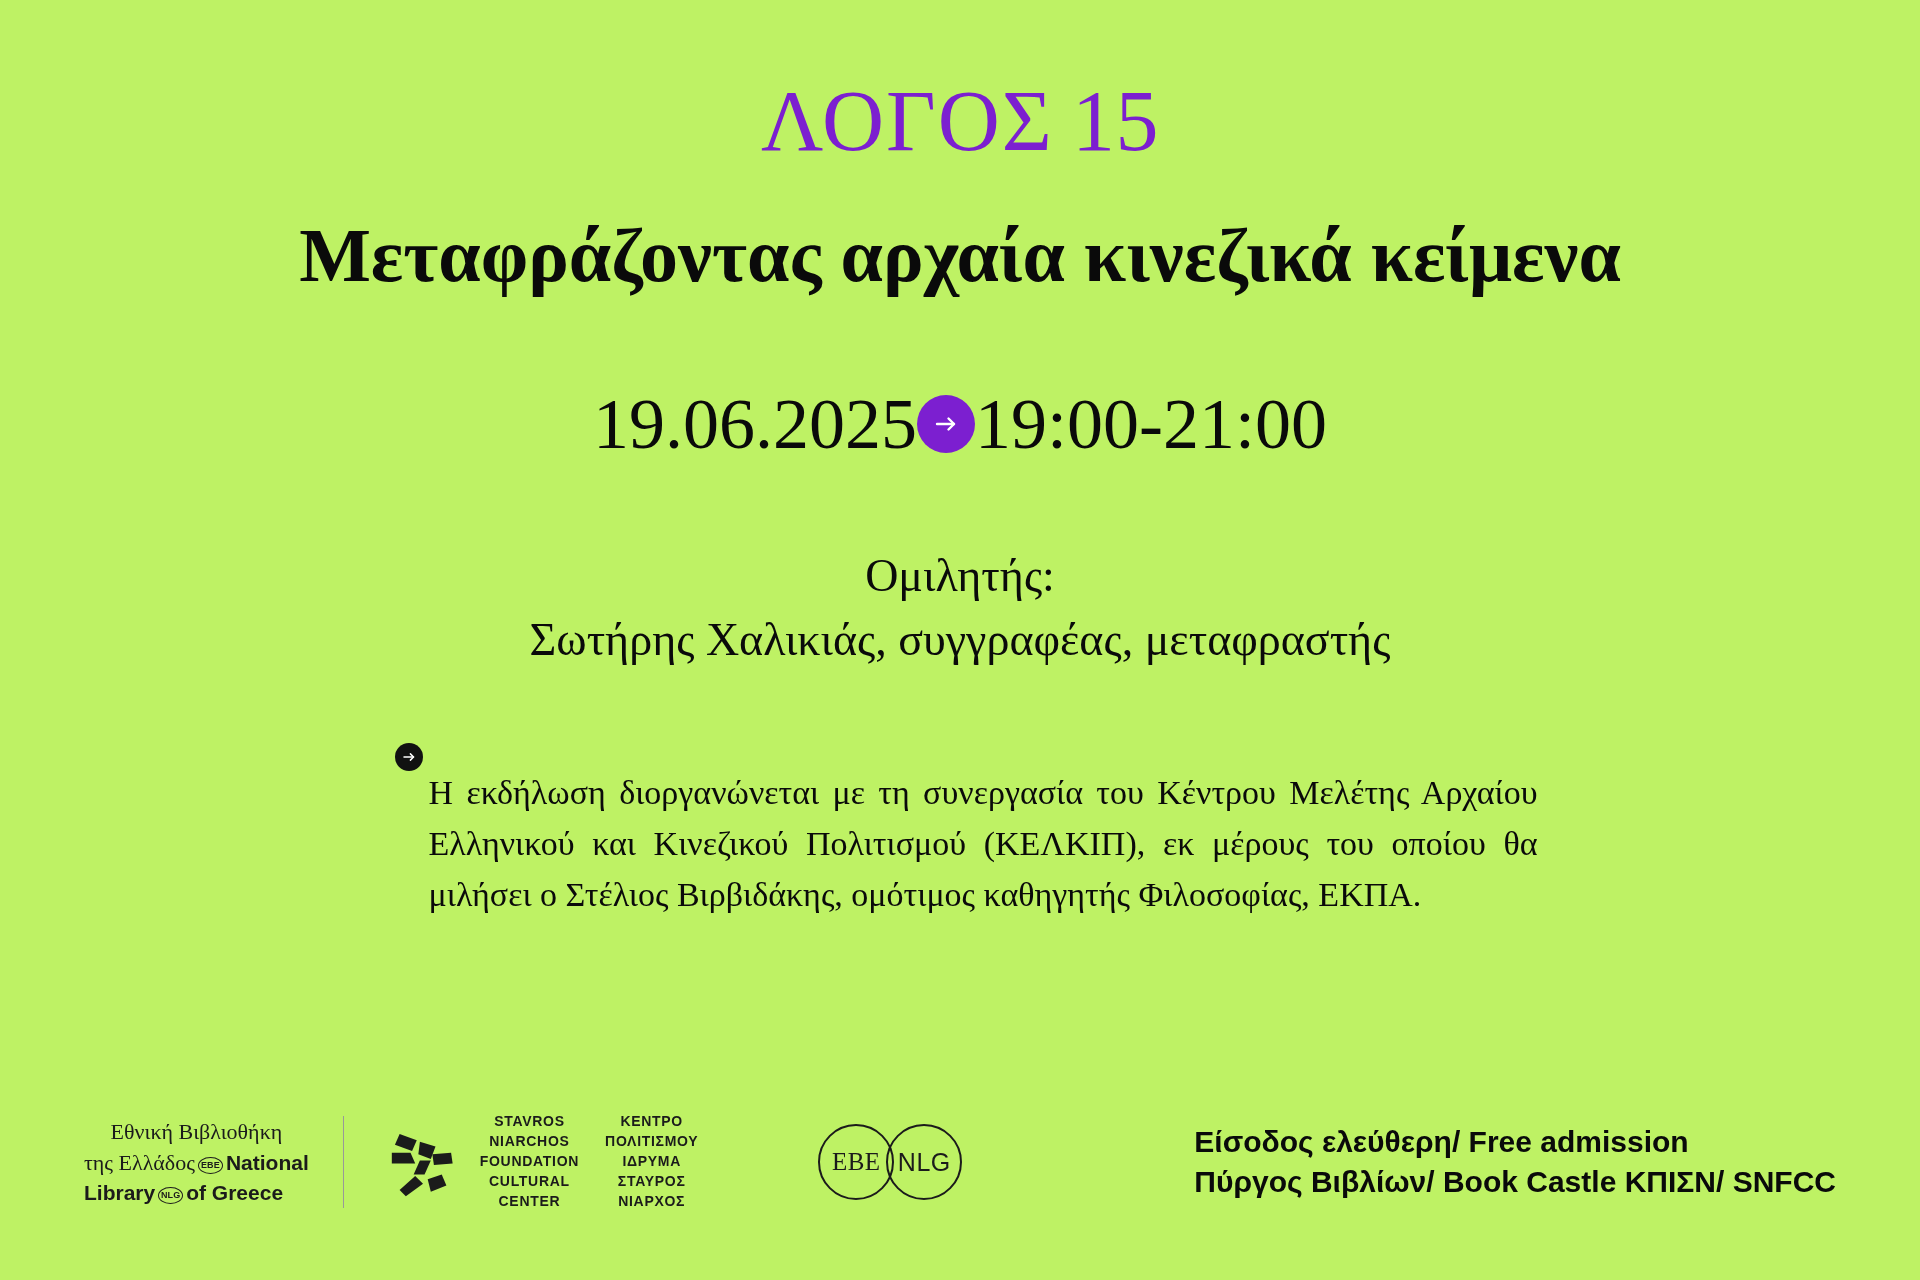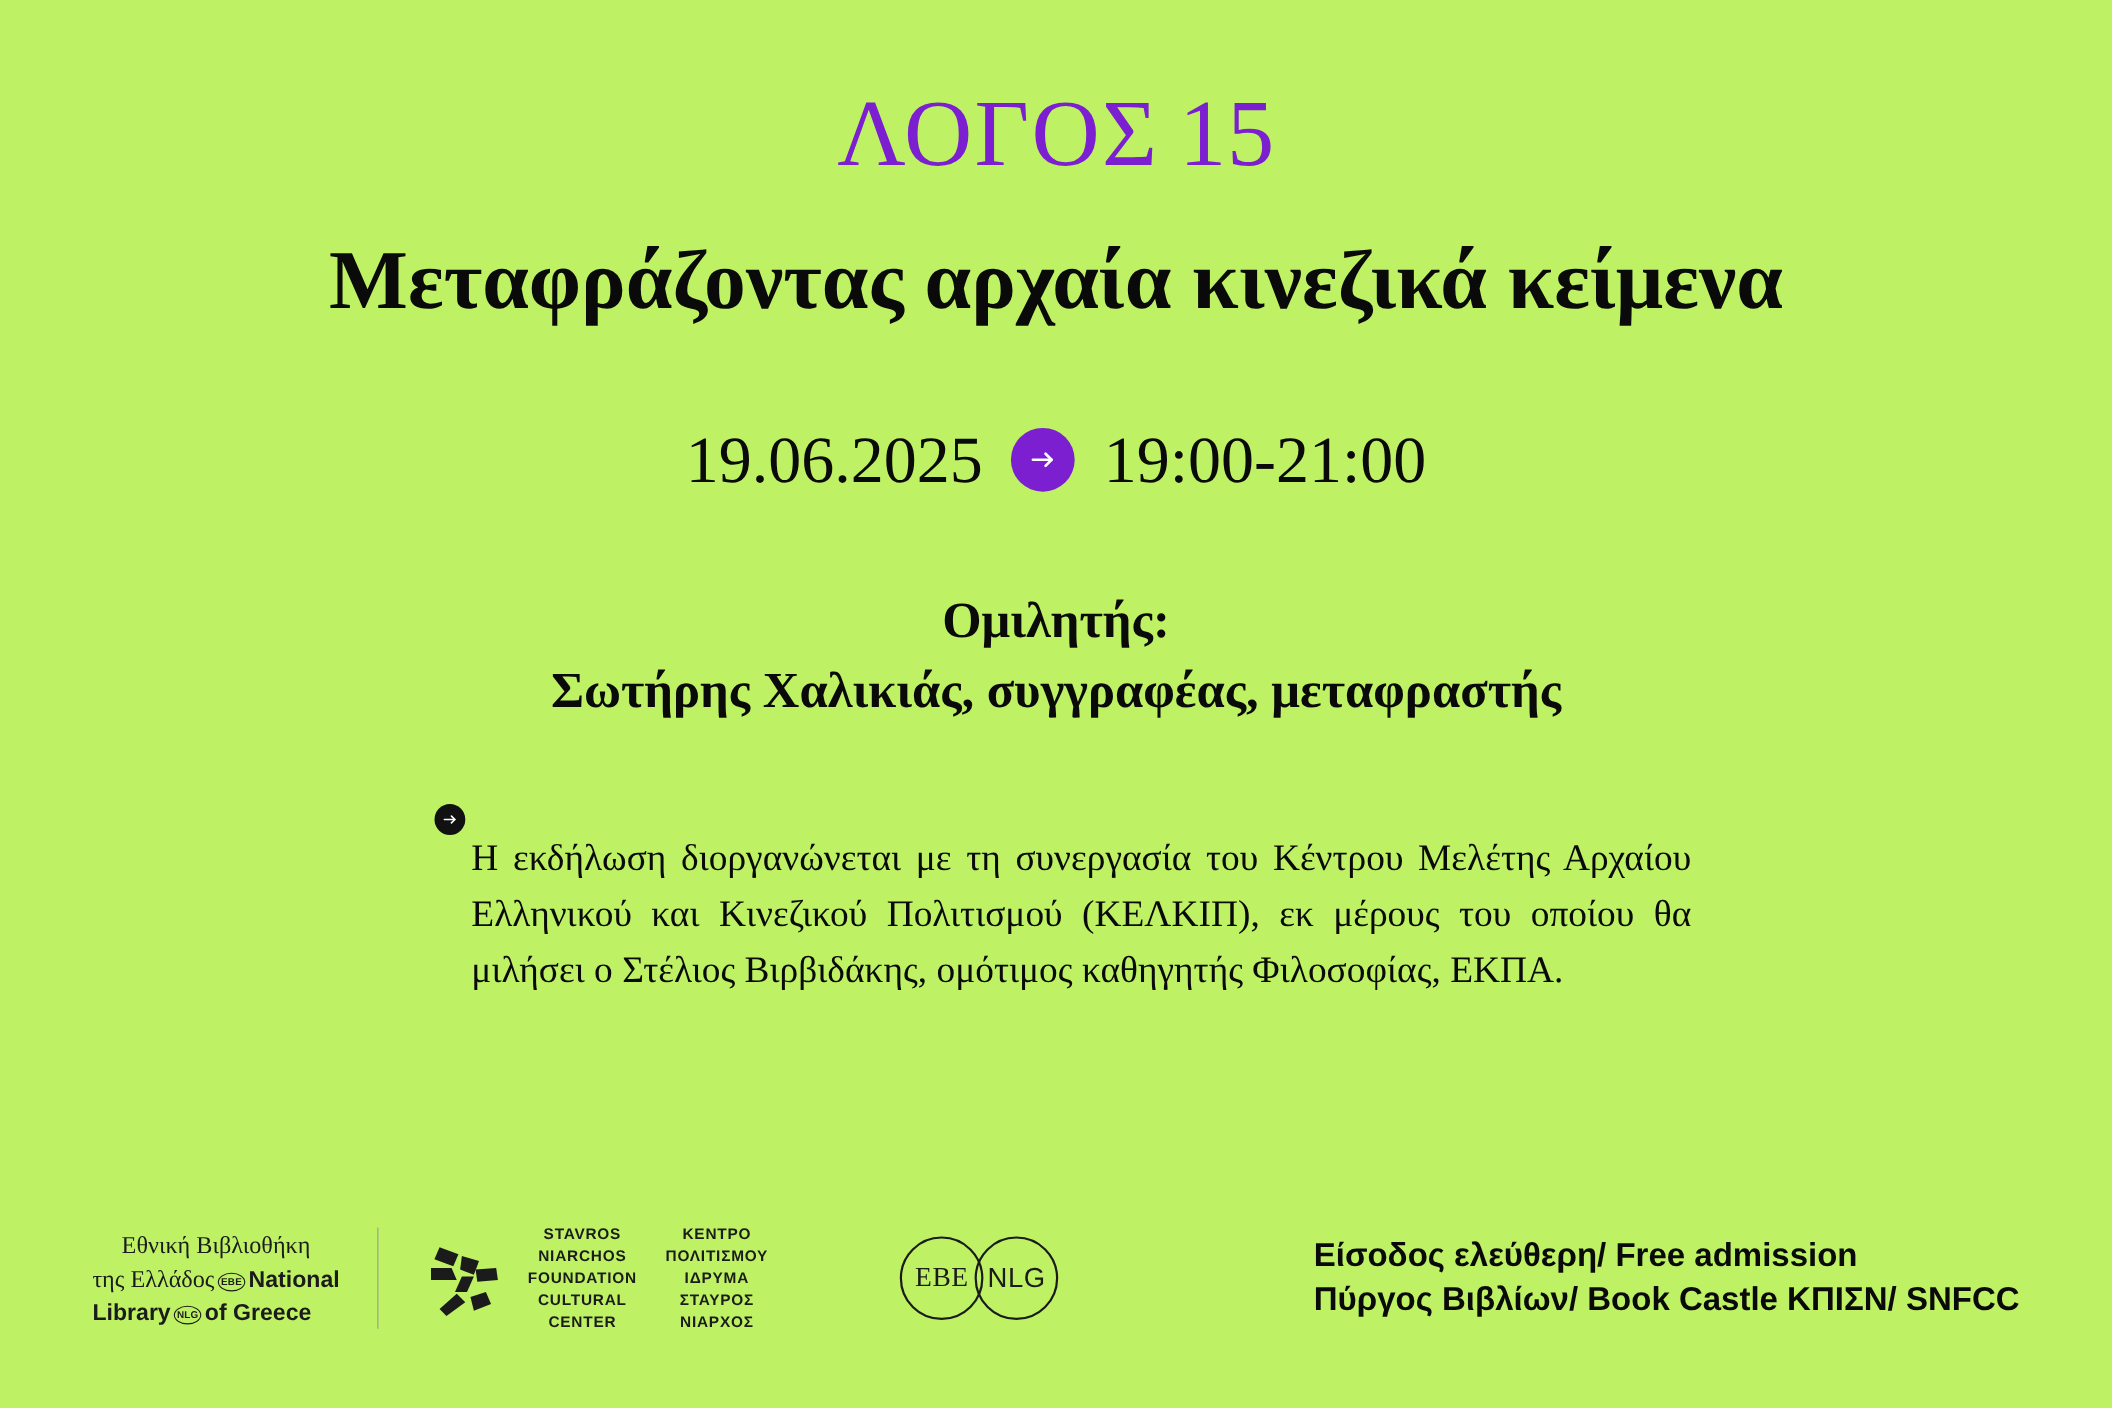--- a/index.html
+++ b/index.html
@@ -50,22 +50,21 @@
     font-family: "Liberation Serif", "DejaVu Serif", serif;
     white-space: nowrap;
   }
 
   
   .datetime-row {
     margin-top: 42px;
     display: flex;
     align-items: center;
     justify-content: center;
-    gap: 26px;
-    font-size: 60px;
+    font-size: 72px;
     line-height: 1;
     color: #0a0a0a;
   }
   .arrow-badge {
     width: 58px;
     height: 58px;
     border-radius: 50%;
     background: #7C1FD0;
     display: inline-flex;
     align-items: center;
@@ -74,21 +73,20 @@
   }
   .arrow-badge svg { display: block; }
 
   
   .speaker-block {
     margin-top: 84px;
     text-align: center;
     font-size: 46px;
     line-height: 1.38;
     color: #0a0a0a;
-    font-weight: bold;
   }
 
   
   .note-block {
     margin: 62px auto 0 auto;
     width: 1155px;
     position: relative;
     padding-left: 46px;
     box-sizing: border-box;
   }

